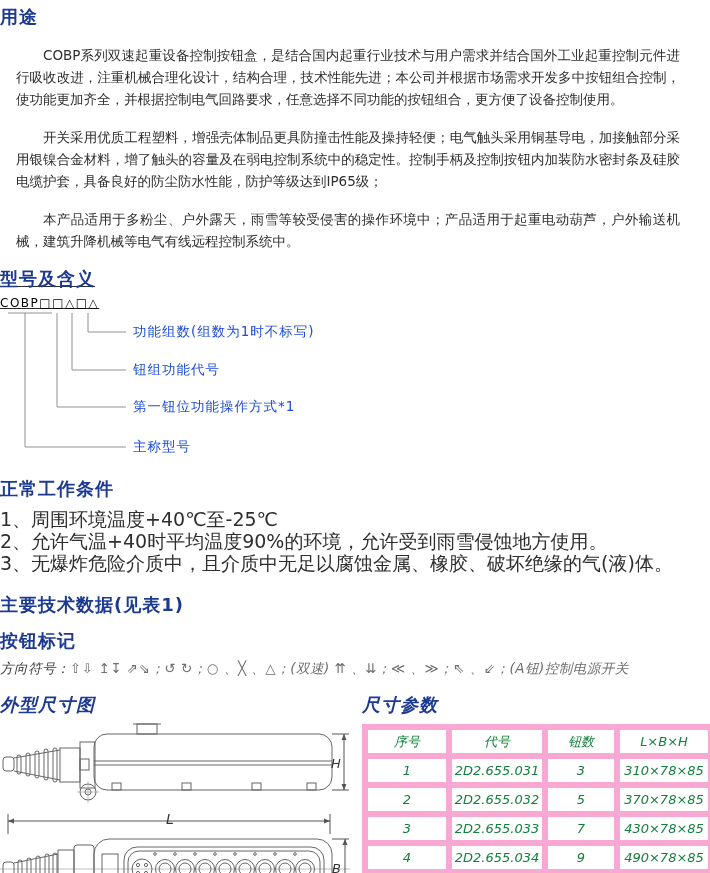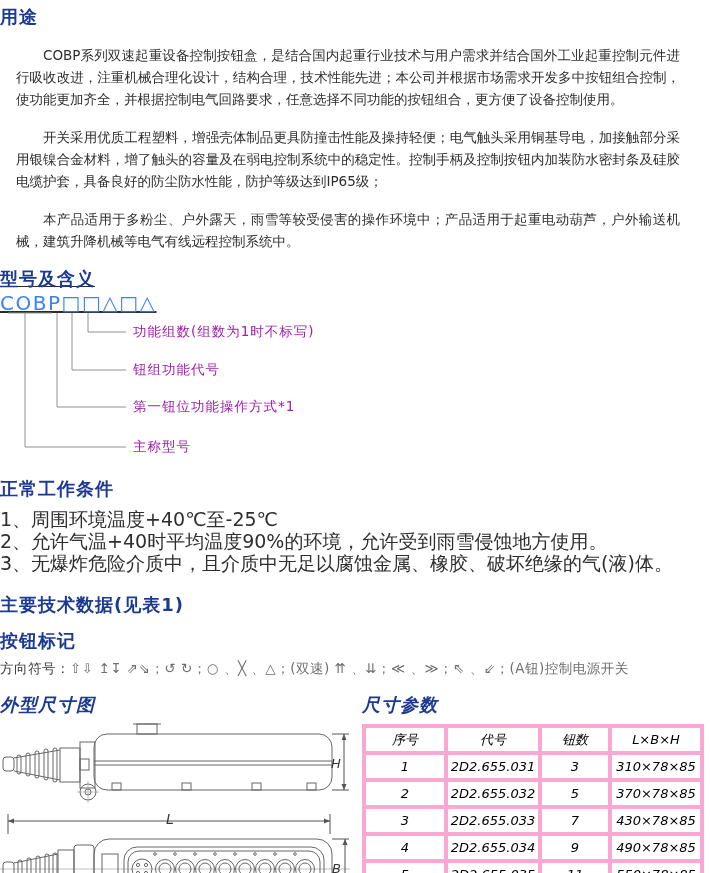--- a/index.html
+++ b/index.html
@@ -15,51 +15,52 @@
   }
   .para{
     font-size:13.5px;line-height:22px;margin:16px;text-indent:2em;
     text-align:justify;color:#2e2e2e;
   }
   .para-block{margin-top:4px;}
   
   .model-section{margin-top:14px;text-decoration:underline;}
   .model-diagram{position:relative;height:168px;margin-top:4px;}
   .model-code{
-    font-size:20px;color:#3b82f6;letter-spacing:1.5px;line-height:18px;
+    font-size:12px;color:#000000;letter-spacing:1.5px;line-height:18px;
   }
   .branch-svg{position:absolute;left:0;top:18px;}
   .branch-label{
-    position:absolute;left:133px;font-size:13.5px;color:#a21caf;
+    position:absolute;left:133px;font-size:13.5px;color:#1d4ed8;
     white-space:nowrap;letter-spacing:1px;
   }
   .model-note{
     position:absolute;left:455px;top:48px;font-size:13.5px;line-height:24px;
     color:#2e2e2e;letter-spacing:0.5px;
   }
   
   .cond-list{margin-top:8px;}
   .cond-item{font-size:19px;line-height:22px;color:#2e2e2e;}
   
   .symbols-line{
     margin-top:8px;font-size:13.5px;color:#3a3a3a;letter-spacing:0.5px;
     white-space:nowrap;
+    font-style:italic;
   }
   .symbols-line .glyphs{color:#6e6e6e;}
   
   .bottom{display:flex;margin-top:16px;font-style:italic;}
   .col-left{width:352px;flex:none;}
   .col-right{margin-left:10px;flex:none;}
   .drawing{display:block;margin-top:6px;}
   
   table.dims{
     border-collapse:collapse;margin-top:8px;table-layout:fixed;
   }
   table.dims th,table.dims td{
-    border:4px solid #f9a8d4;font-size:13px;color:#000000;text-align:center;
+    border:6px solid #f9a8d4;font-size:13px;color:#15803d;text-align:center;
     height:23px;padding:0 2px;font-weight:normal;white-space:nowrap;
   }
   .c0{width:74px}.c1{width:86px}.c2{width:62px}.c3{width:84px}
   .table-strip{width:318px;height:7px;background:#767676;}
   svg .ln{stroke:#666;fill:none;stroke-width:1;}
   svg .thin{stroke:#999;fill:none;stroke-width:0.6;}
   svg .dim{stroke:#555;fill:none;stroke-width:1;}
   svg .arrow{fill:#555;stroke:none;}
   svg text{font-family:"DejaVu Sans","Liberation Sans",sans-serif;fill:#333;}
 </style>

